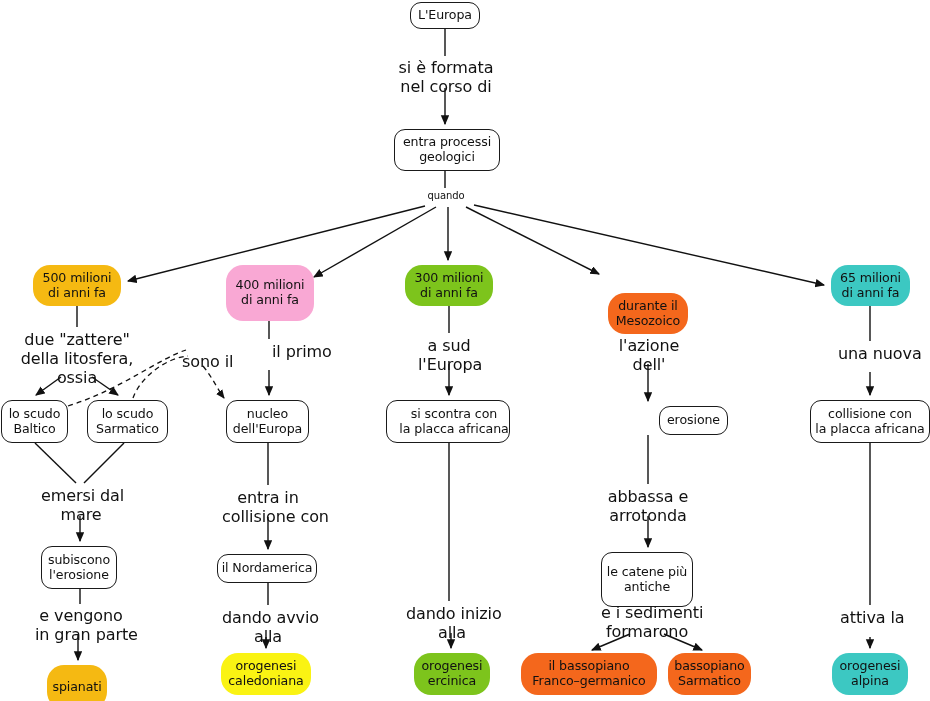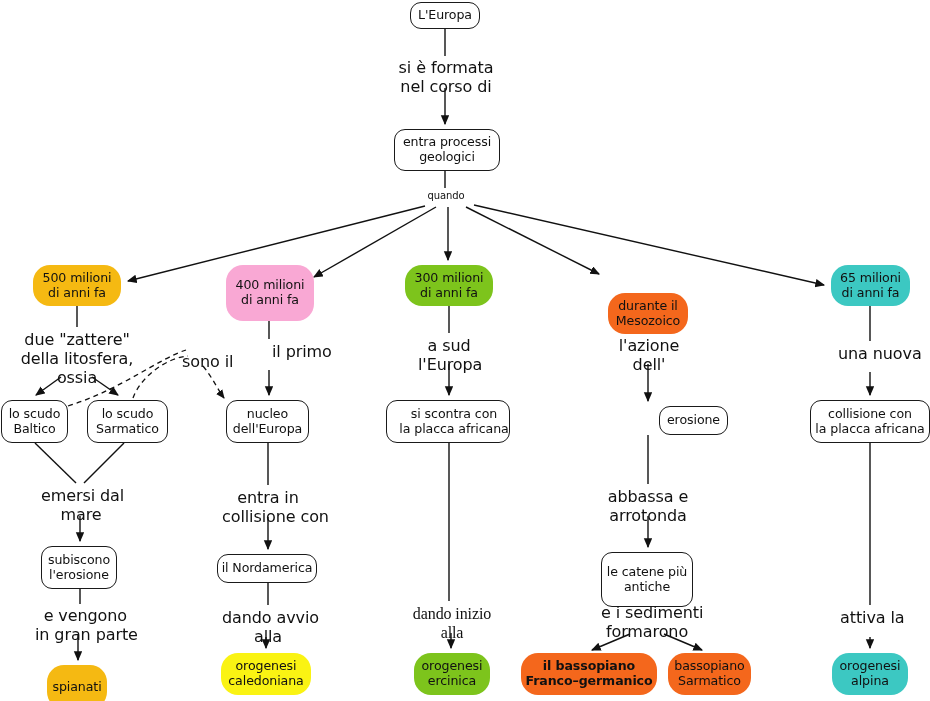--- a/index.html
+++ b/index.html
@@ -145,21 +145,21 @@
       <div class="node plain" style="left: 41px; top: 546px; width: 76px; height: 43px;"><span>subiscono
 l'erosione</span></div>
       <div class="node plain" style="left: 217px; top: 554px; width: 100px; height: 29px;"><span>il Nordamerica</span></div>
       <div class="node plain" style="left: 601px; top: 552px; width: 92px; height: 55px;"><span>le catene più
 antiche</span></div>
       <div class="node filled" style="left: 47px; top: 665px; width: 60px; height: 44px; background: rgb(245, 185, 18);"><span>spianati</span></div>
       <div class="node filled" style="left: 221px; top: 653px; width: 90px; height: 42px; background: rgb(250, 243, 19);"><span>orogenesi
 caledoniana</span></div>
       <div class="node filled" style="left: 414px; top: 653px; width: 76px; height: 42px; background: rgb(125, 196, 28);"><span>orogenesi
 ercinica</span></div>
-      <div class="node filled" style="left: 521px; top: 653px; width: 136px; height: 42px; background: rgb(244, 103, 28); font-weight: bold;"><span>il bassopiano
+      <div class="node filled" style="left: 521px; top: 653px; width: 136px; height: 42px; background: rgb(244, 103, 28);"><span>il bassopiano
 Franco–germanico</span></div>
       <div class="node filled" style="left: 668px; top: 653px; width: 83px; height: 42px; background: rgb(244, 103, 28);"><span>bassopiano
 Sarmatico</span></div>
       <div class="node filled" style="left: 832px; top: 653px; width: 76px; height: 42px; background: rgb(60, 200, 194);"><span>orogenesi
 alpina</span></div>
     </div>
   <div id="label-layer">
       <div class="edge-label" style="left: 398px; top: 58px; width: 96px;">si è formata
 nel corso di</div>
       <div class="edge-label small" style="left: 418px; top: 190px; width: 56px;">quando</div>
@@ -172,23 +172,23 @@
 l'Europa</div>
       <div class="edge-label" style="left: 618px; top: 336px; width: 62px;">l'azione
 dell'</div>
       <div class="edge-label" style="left: 838px; top: 344px; width: 70px;">una nuova</div>
       <div class="edge-label" style="left: 41px; top: 486px; width: 80px;">emersi dal
 mare</div>
       <div class="edge-label" style="left: 222px; top: 488px; width: 92px;">entra in
 collisione con</div>
       <div class="edge-label" style="left: 607px; top: 487px; width: 82px;">abbassa e
 arrotonda</div>
-      <div class="edge-label" style="left: 35px; top: 606px; width: 92px; text-align: right;">e vengono
+      <div class="edge-label" style="left: 35px; top: 606px; width: 92px;">e vengono
 in gran parte</div>
       <div class="edge-label" style="left: 222px; top: 608px; width: 92px;">dando avvio
 alla</div>
-      <div class="edge-label" style="left: 406px; top: 604px; width: 92px; font-family: Liberation Serif, serif;">dando inizio
+      <div class="edge-label" style="left: 406px; top: 604px; width: 92px;">dando inizio
 alla</div>
       <div class="edge-label" style="left: 601px; top: 603px; width: 92px;">e i sedimenti
 formarono</div>
       <div class="edge-label" style="left: 840px; top: 608px; width: 62px;">attiva la</div>
     </div>
 </div>
 
 </body></html>

